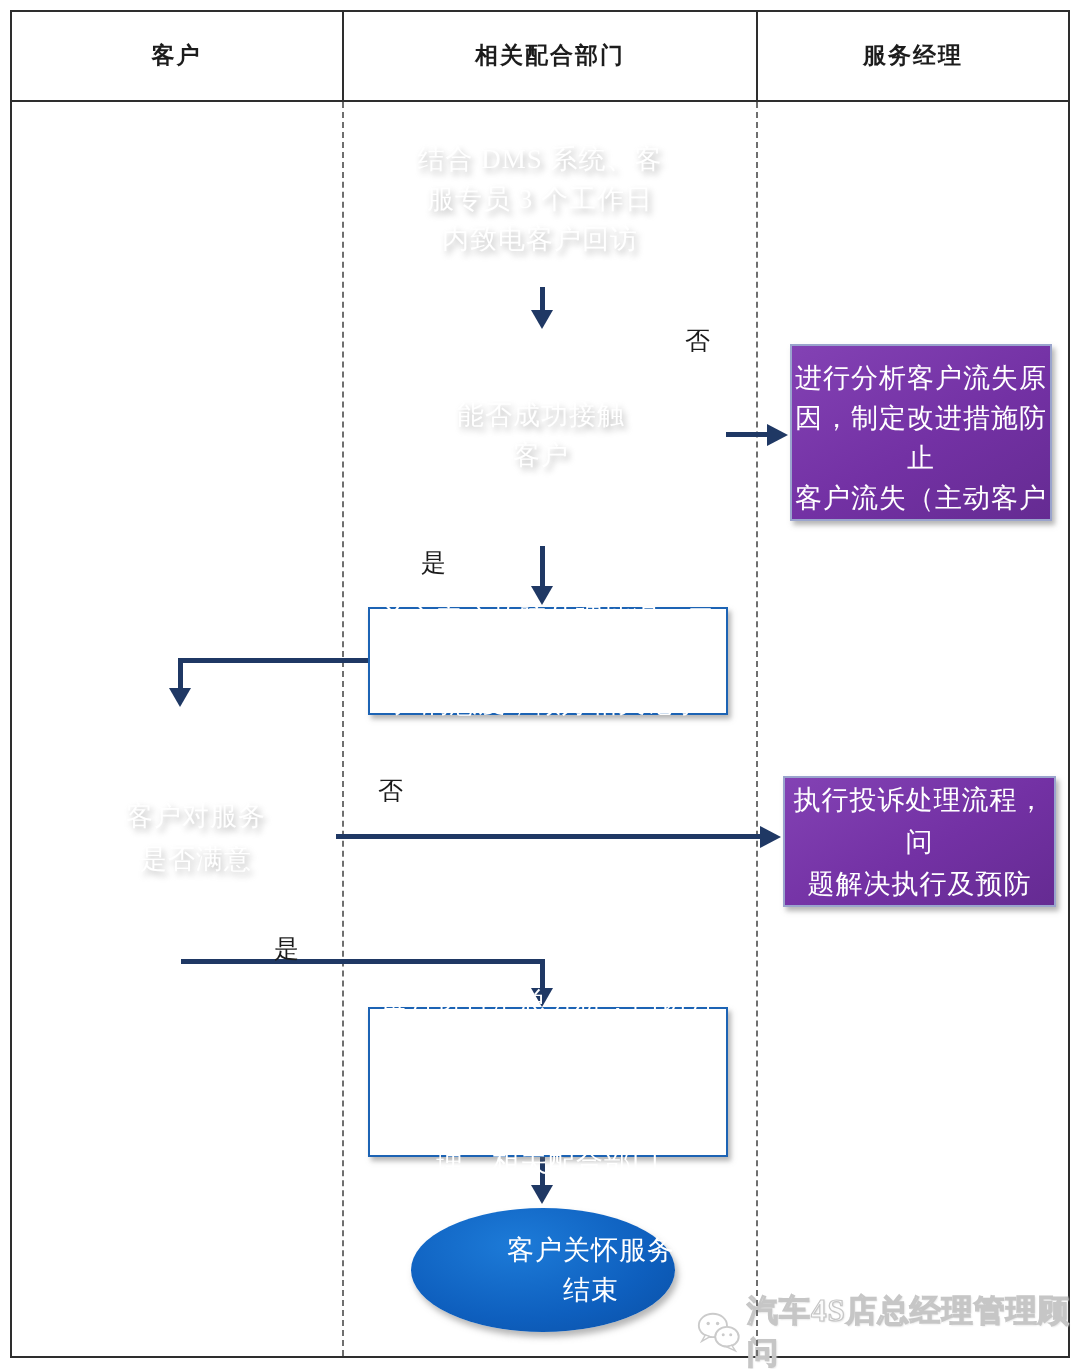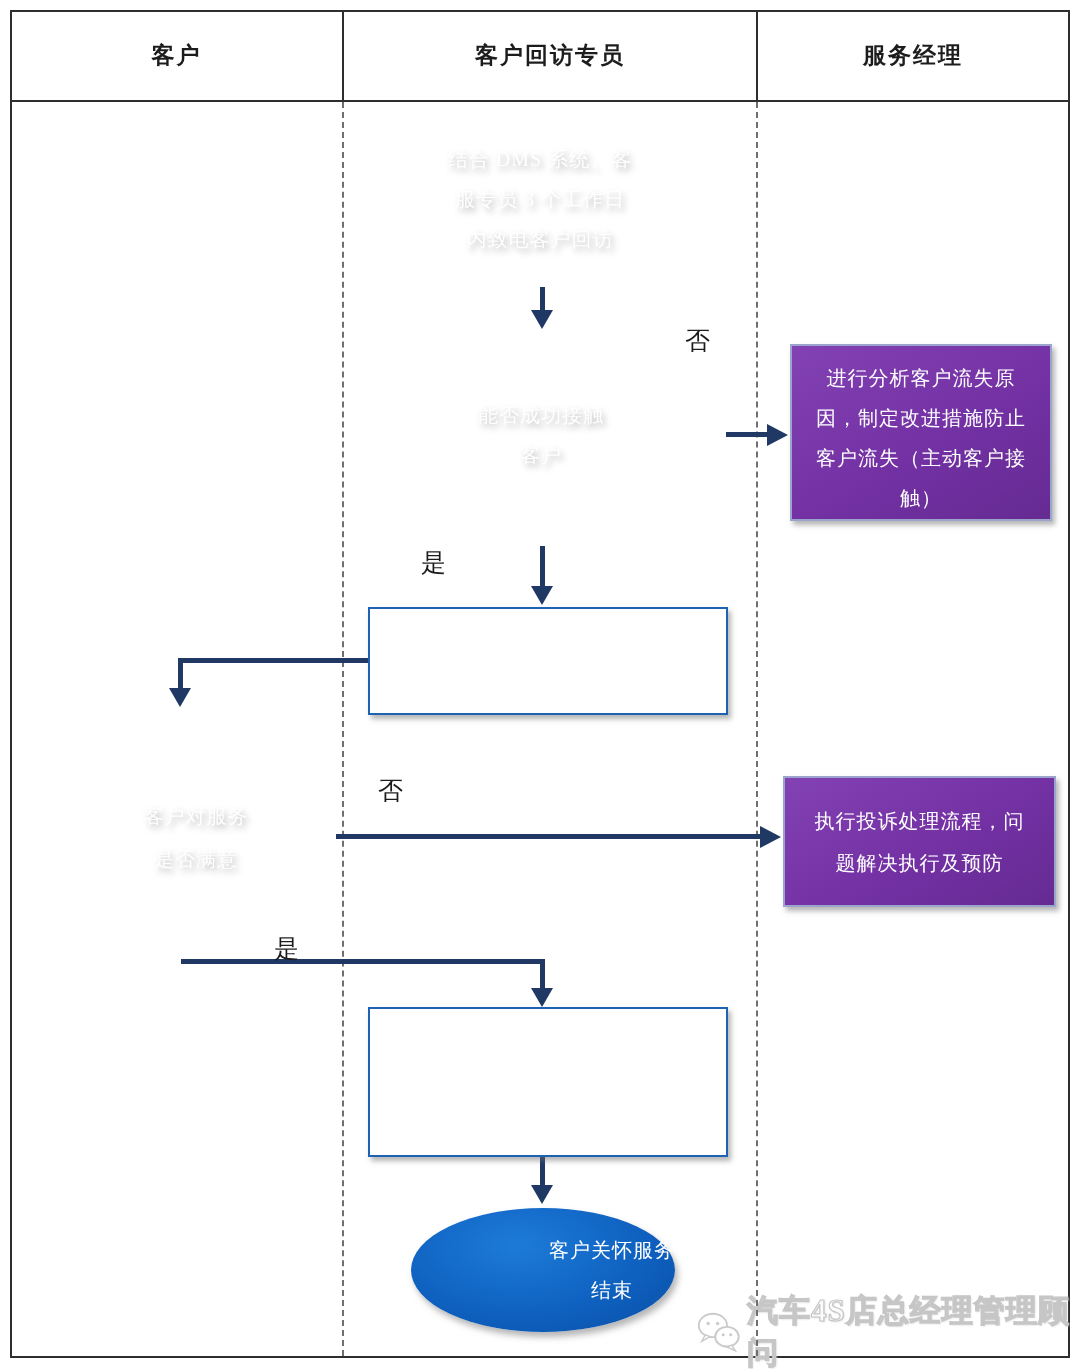--- a/index.html
+++ b/index.html
@@ -12,21 +12,21 @@
            border:2px solid #2e2e2e; z-index:1; }
   .header-sep { left:10px; top:100px; width:1060px; height:2px; background:#2e2e2e; z-index:2; }
   .header-div { top:10px; width:2px; height:92px; background:#2e2e2e; z-index:2; }
   .lane-dash  { top:102px; width:0; height:1254px; border-left:2px dashed #6f6f6f; z-index:2; }
 
   .header-cell { top:10px; height:90px; display:flex; align-items:center; justify-content:center;
                  font-size:23px; font-weight:bold; color:#1c1c1c; letter-spacing:2px; z-index:3; }
 
   
   .node { display:flex; align-items:center; justify-content:center; text-align:center;
-          color:#ffffff; font-size:20px; line-height:40px; letter-spacing:1px; z-index:4; }
+          color:#ffffff; font-size:27px; line-height:40px; letter-spacing:1px; z-index:4; }
   .node-text { white-space:pre-line; }
   .blue-grad   { background:linear-gradient(150deg,#247a0e0 0%,#1167c9 45%,#0c56b2 100%); }
   .hexagon { clip-path:polygon(20% 0%, 80% 0%, 100% 50%, 80% 100%, 20% 100%, 0% 50%); }
   .diamond { clip-path:polygon(50% 0%, 100% 50%, 50% 100%, 0% 50%); }
   .shape-shadow { filter:drop-shadow(3px 4px 3px rgba(110,110,110,0.45)); }
   .rect-box { border:2px solid #1c63b4; box-shadow:3px 4px 5px rgba(110,110,110,0.5); }
   .purple-box { background:linear-gradient(150deg,#8342b4 0%,#7331a4 55%,#652b92 100%);
                 border:2px solid #9aa4cd; box-shadow:3px 4px 5px rgba(110,110,110,0.5);
                 overflow:hidden; }
   .ellipse { border-radius:50%; box-shadow:3px 5px 6px rgba(110,110,110,0.5);
@@ -54,21 +54,21 @@
 <div class="abs header-sep"></div>
 <div class="abs header-div" style="left:342px;"></div>
 <div class="abs header-div" style="left:756px;"></div>
 <div class="abs lane-dash" style="left:342px;"></div>
 <div class="abs lane-dash" style="left:756px;"></div>
 
 <div class="abs header-cell" style="left:10px;width:333px;">
   <span>客户</span>
 </div>
 <div class="abs header-cell" style="left:344px;width:412px;">
-  <span>客户回访专员</span>
+  <span>相关配合部门</span>
 </div>
 <div class="abs header-cell" style="left:758px;width:310px;">
   <span>服务经理</span>
 </div>
 
 <div class="abs shape-shadow" style="left:358px;top:110px;width:364px;height:178px;z-index:4;">
   <div class="node hexagon blue-grad" style="width:100%;height:100%;">
     <div class="node-text">结合 DMS 系统、客
 服专员 3 个工作日
 内致电客户回访</div>

